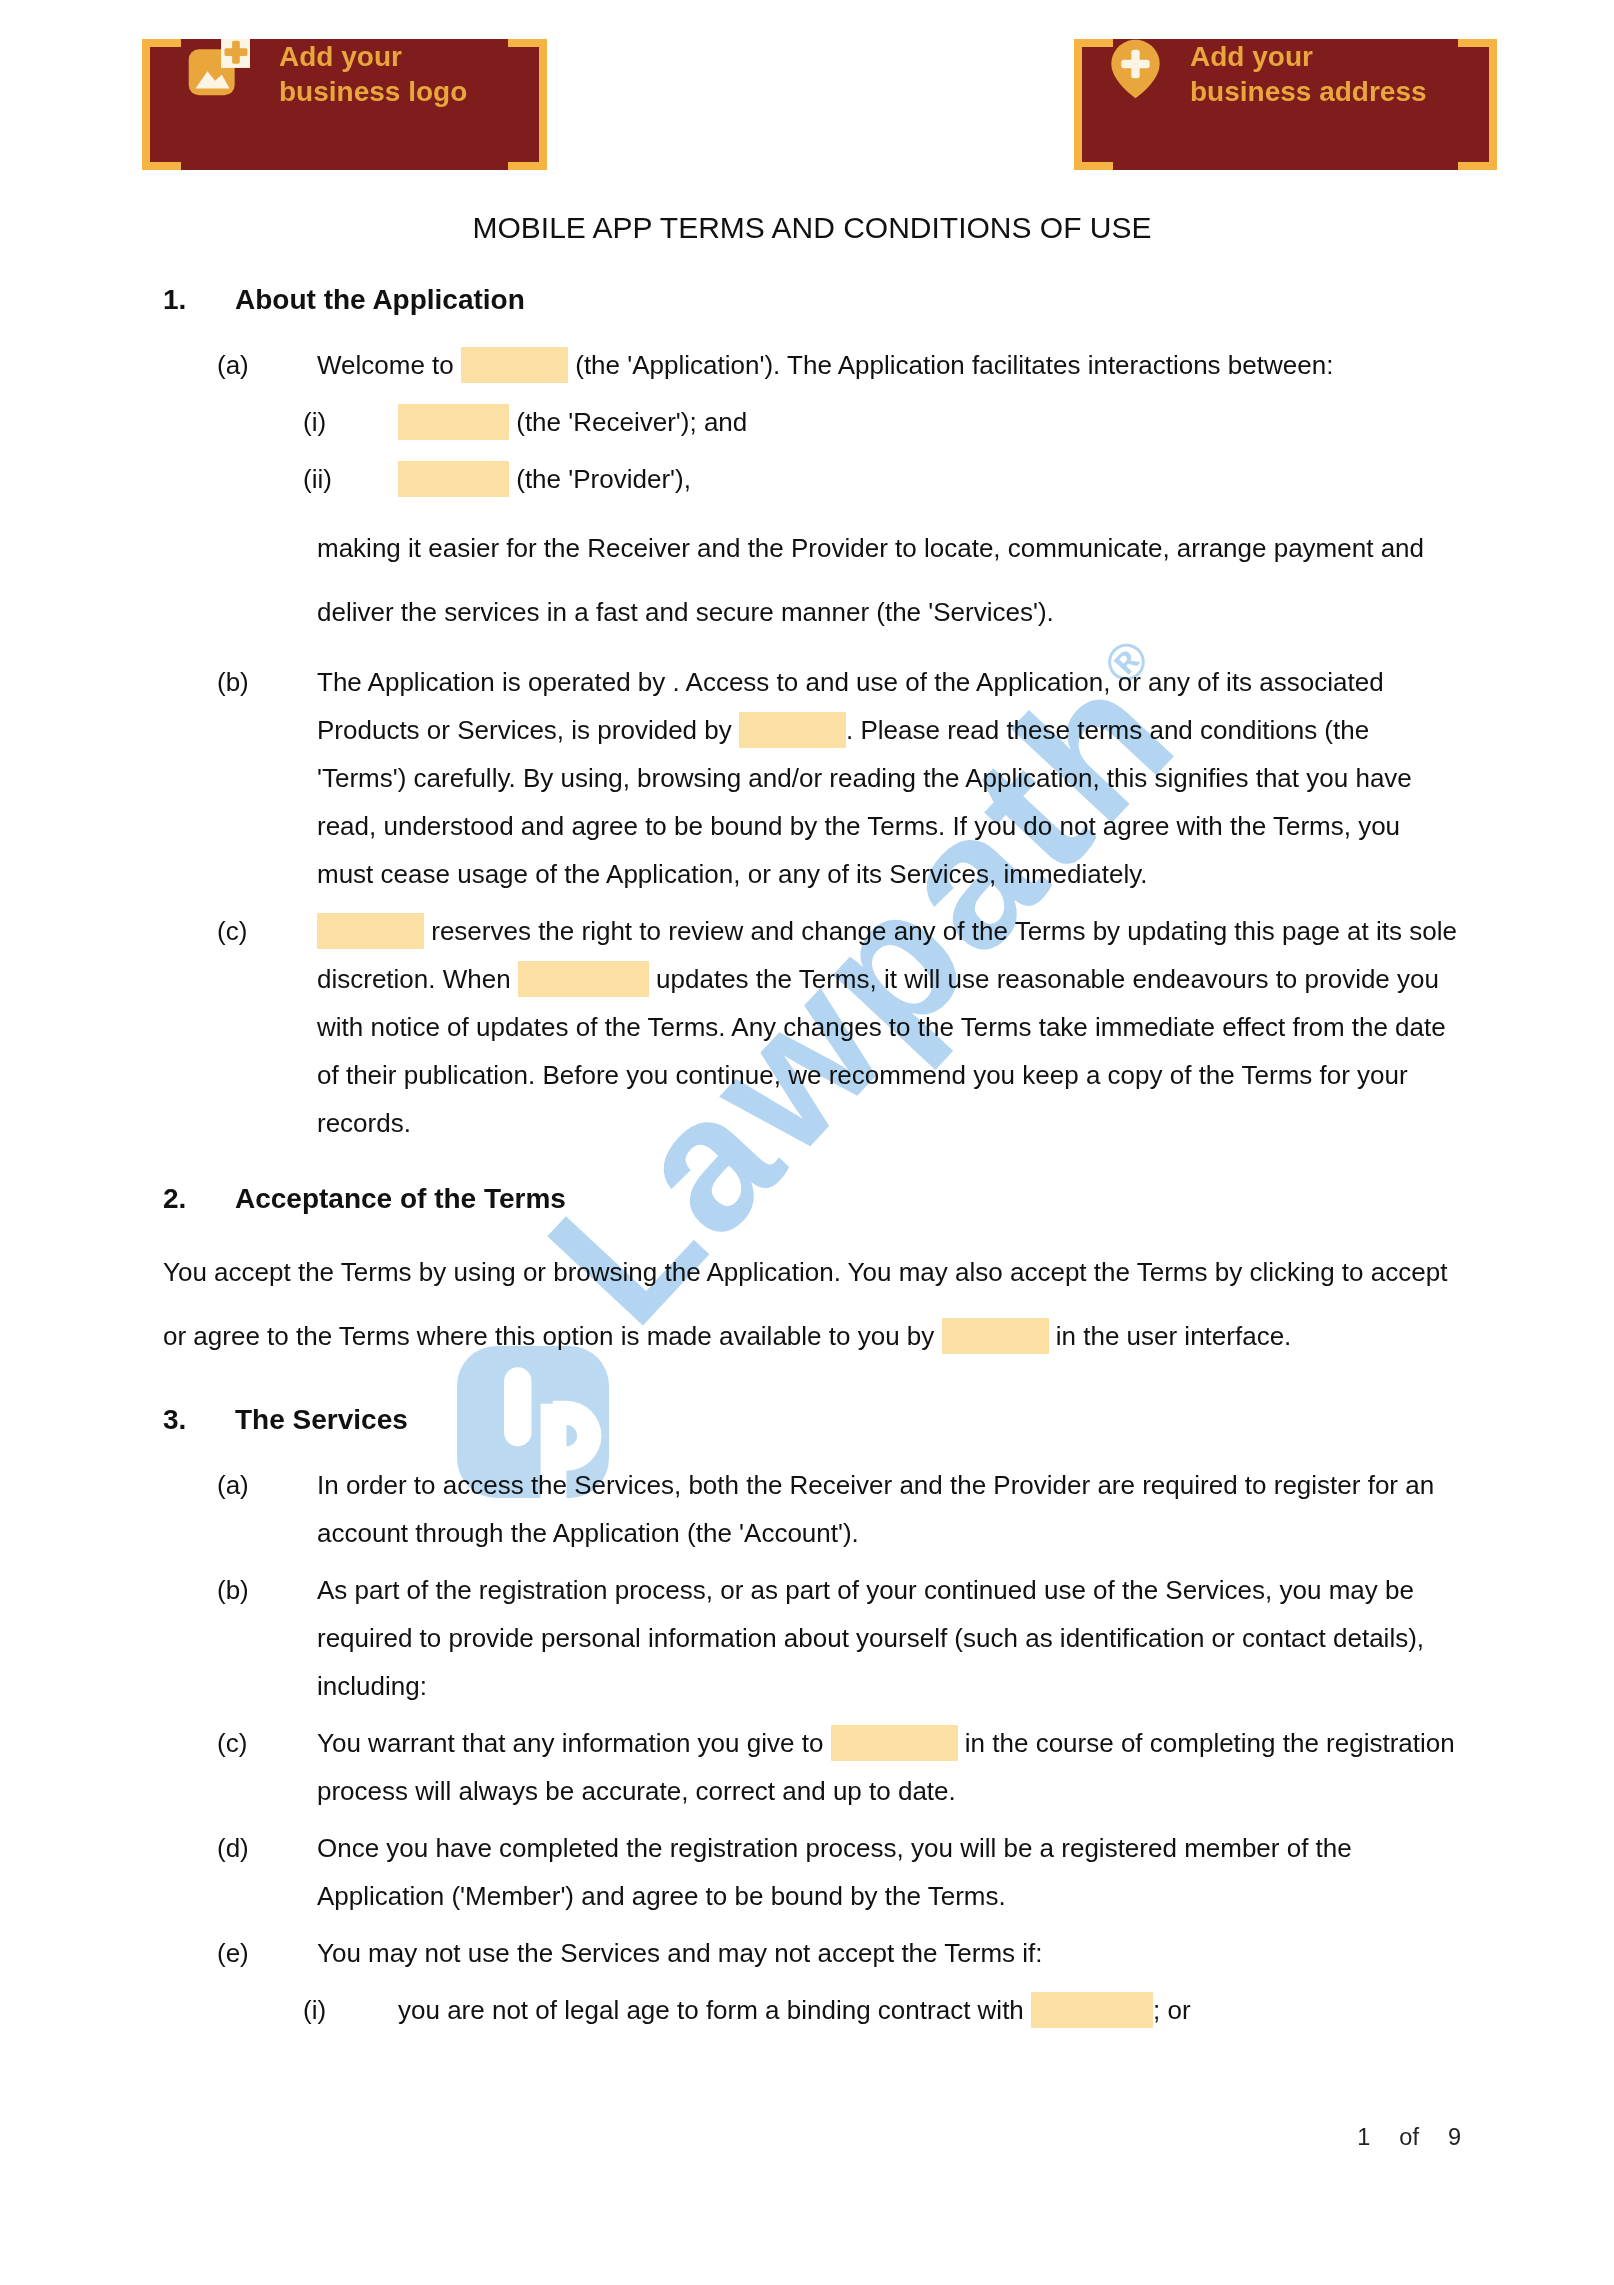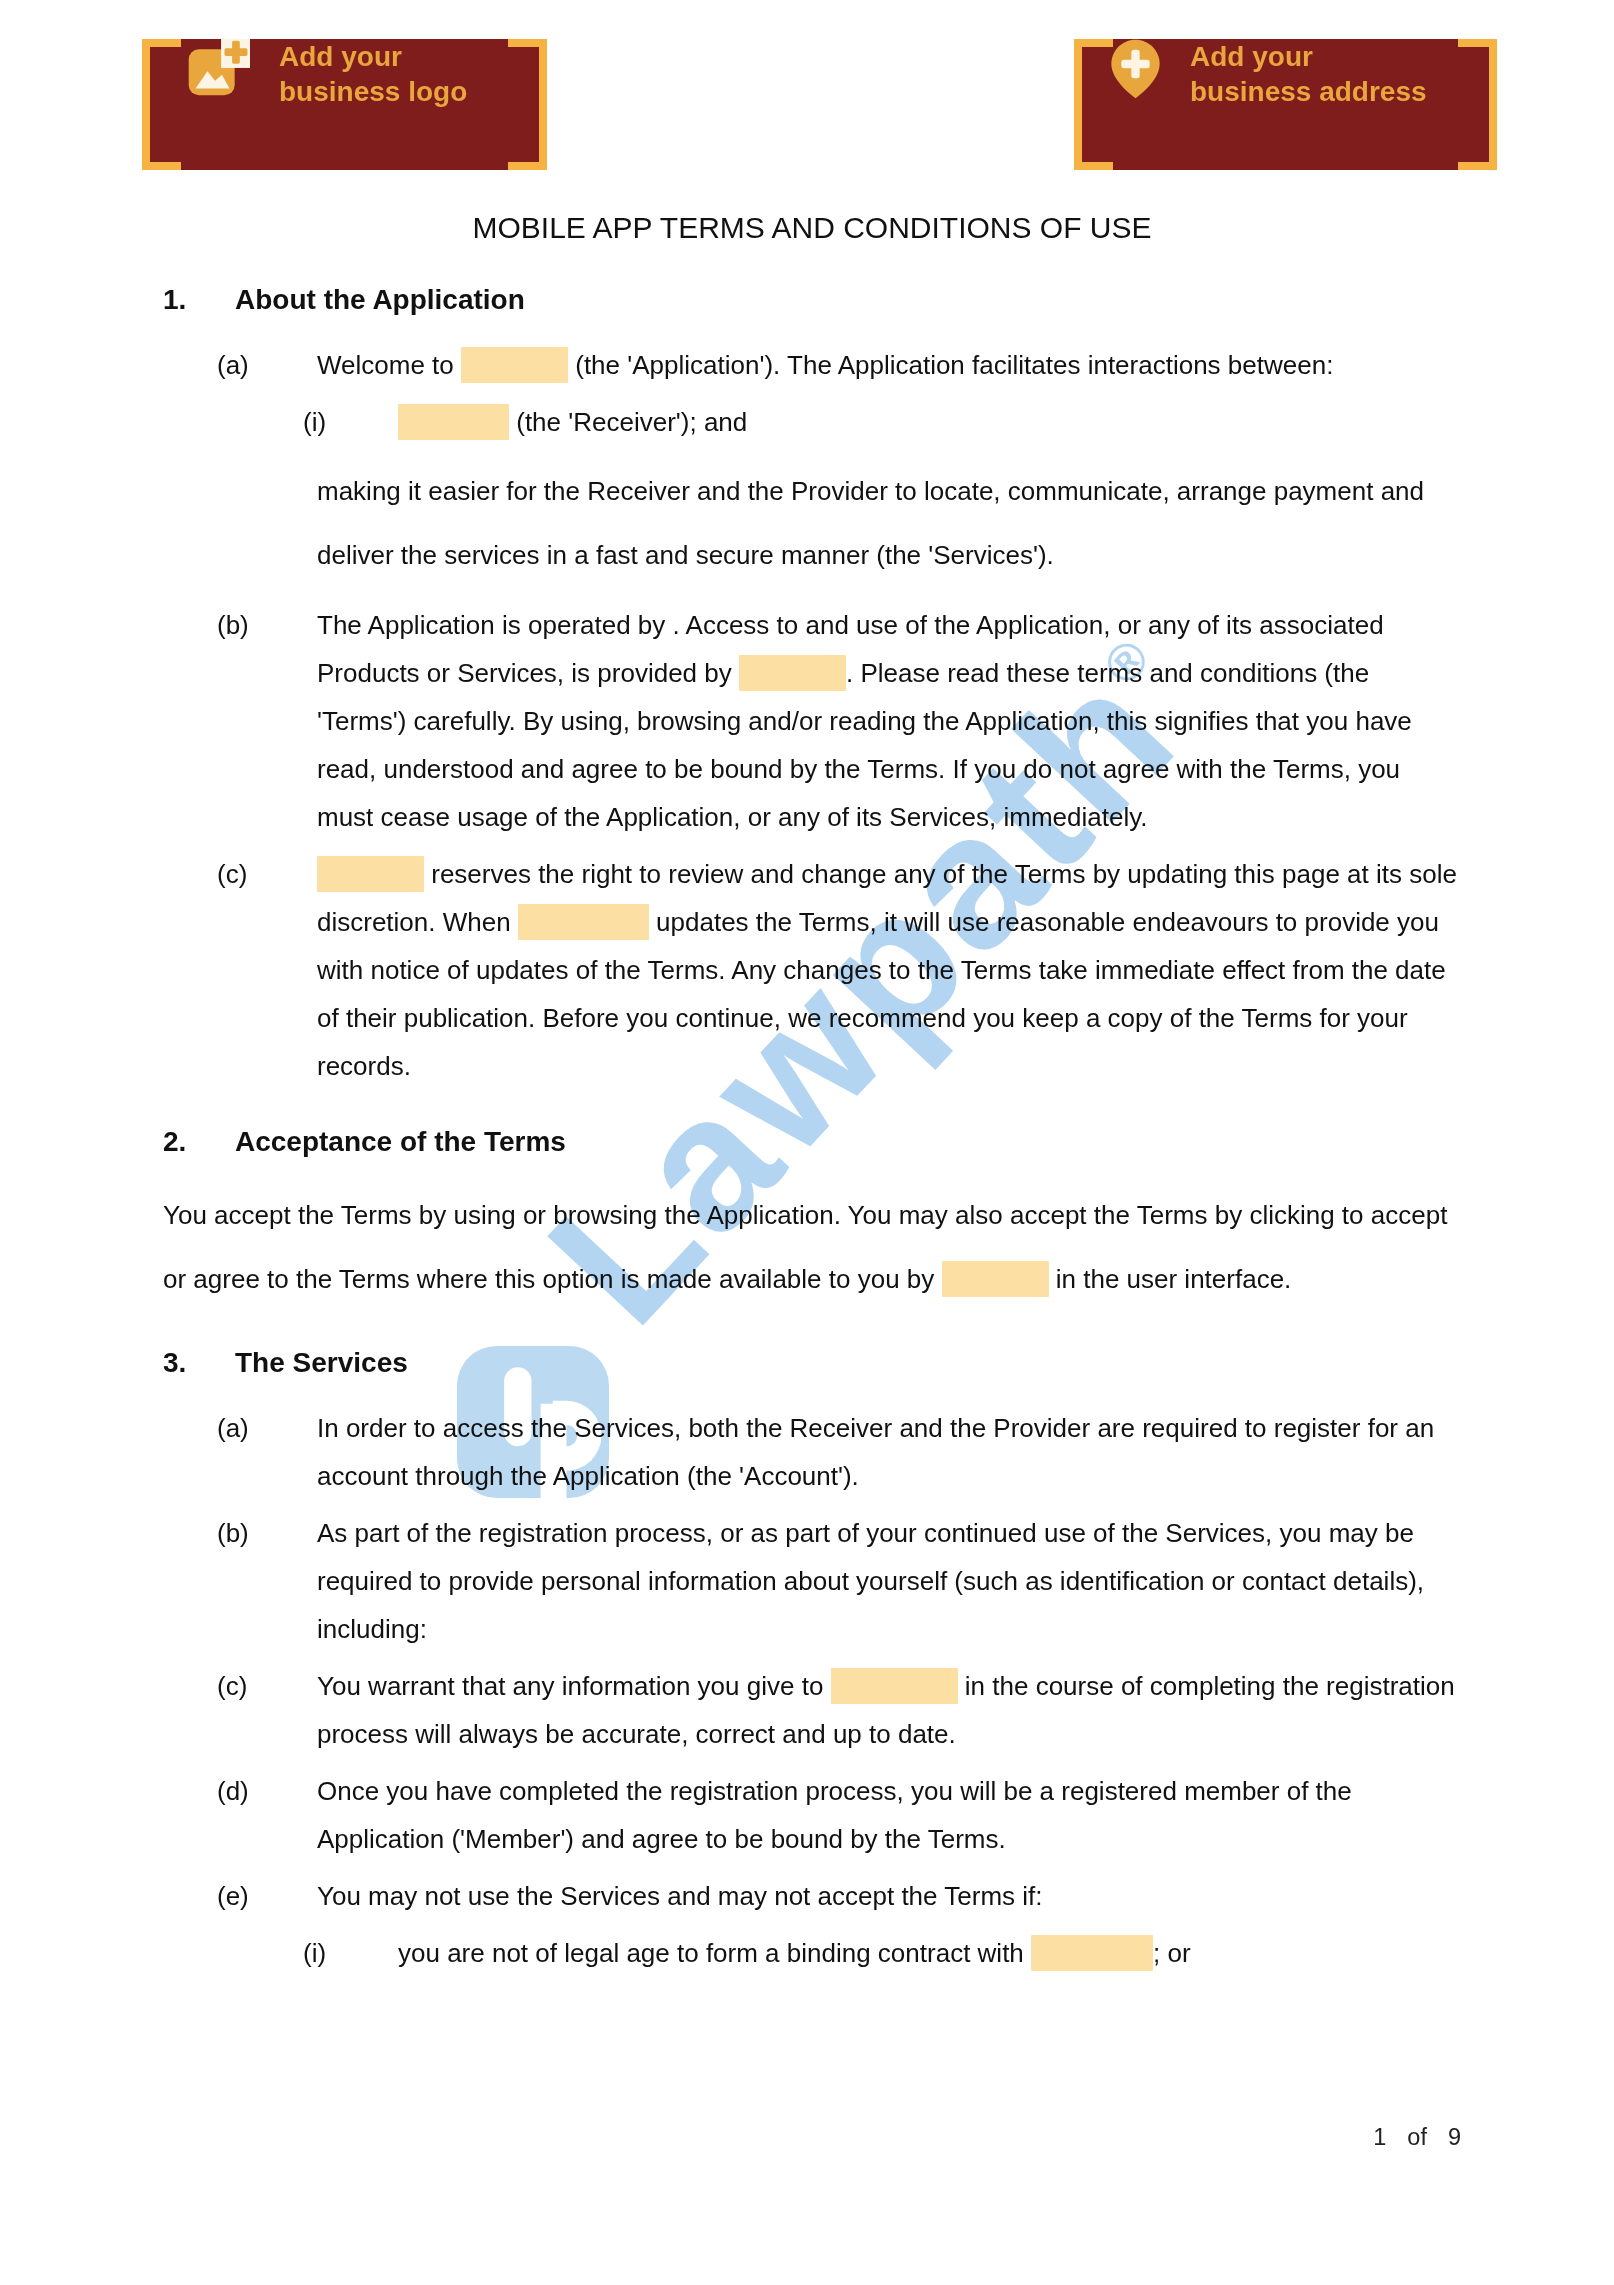--- a/index.html
+++ b/index.html
@@ -38,21 +38,21 @@
   .li{position:relative;font-size:26px;line-height:48px;margin:0 0 9px 54px;padding-left:100px;}
   .li .marker{position:absolute;left:0;top:0;}
   .li.l2{margin-left:140px;padding-left:95px;}
   .p{font-size:26px;line-height:64px;}
   .p.cont{margin:12.7px 0 14.5px 154px;}
   .p.flush{margin:0 0 9px 0;}
   .ph{display:inline-block;height:36px;vertical-align:-9px;background:#fcdfa3;border-radius:0.9px;}
   strong{font-weight:normal;}
   
   .footer{position:absolute;top:2124px;right:154px;z-index:1;font-size:23.5px;color:#222;}
-  .footer span{margin-left:21px;}
+  .footer span{margin-left:29px;}
 </style>
 </head>
 <body>
 
 <div class="page">
 
   <span class="wm-icon" aria-hidden="true">
     <svg width="152" height="152" viewBox="0 0 100 100">
       <rect x="0" y="0" width="100" height="100" rx="26" fill="#bcd9f2"></rect>
       <rect x="31" y="14" width="18" height="52" rx="9" fill="#ffffff"></rect>
@@ -98,20 +98,21 @@
 
   <div class="content">
     <div class="title">MOBILE APP TERMS AND CONDITIONS OF USE</div>
     <div id="blocks">
         <div class="heading">
           <span class="hnum">1.</span>
           <span>About the Application</span>
         </div>
         <div class="li"><span class="marker">(a)</span>Welcome to <span class="ph" style="width: 107px;"></span> (the '<strong>Application</strong>'). The Application facilitates interactions between:</div>
         <div class="li l2"><span class="marker">(i)</span><span class="ph" style="width: 111px;"></span> (the '<strong>Receiver</strong>'); and</div>
+        <div class="li l2"><span class="marker">(ii)</span><span class="ph" style="width: 111px;"></span> (the '<strong>Provider</strong>'),</div>
         <div class="p cont">making it easier for the Receiver and the Provider to locate, communicate, arrange payment and deliver the services in a fast and secure manner (the '<strong>Services</strong>').</div>
         <div class="li"><span class="marker">(b)</span>The Application is operated by . Access to and use of the Application, or any of its associated Products or Services, is provided by <span class="ph" style="width: 107px;"></span>. Please read these terms and conditions (the '<strong>Terms</strong>') carefully. By using, browsing and/or reading the Application, this signifies that you have read, understood and agree to be bound by the Terms. If you do not agree with the Terms, you must cease usage of the Application, or any of its Services, immediately.</div>
         <div class="li"><span class="marker">(c)</span><span class="ph" style="width: 107px;"></span> reserves the right to review and change any of the Terms by updating this page at its sole discretion. When <span class="ph" style="width: 131px;"></span> updates the Terms, it will use reasonable endeavours to provide you with notice of updates of the Terms. Any changes to the Terms take immediate effect from the date of their publication. Before you continue, we recommend you keep a copy of the Terms for your records.</div>
         <div class="heading">
           <span class="hnum">2.</span>
           <span>Acceptance of the Terms</span>
         </div>
         <div class="p flush">You accept the Terms by using or browsing the Application. You may also accept the Terms by clicking to accept or agree to the Terms where this option is made available to you by <span class="ph" style="width: 107px;"></span> in the user interface.</div>
         <div class="heading">
           <span class="hnum">3.</span>

